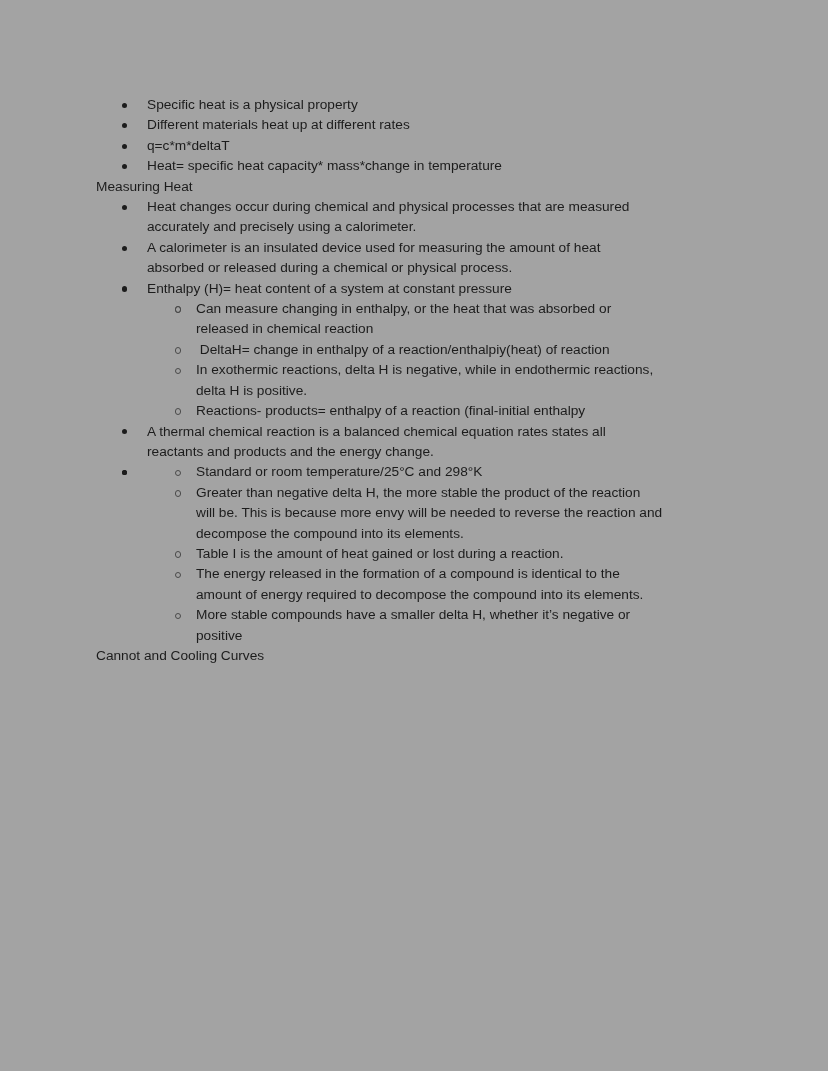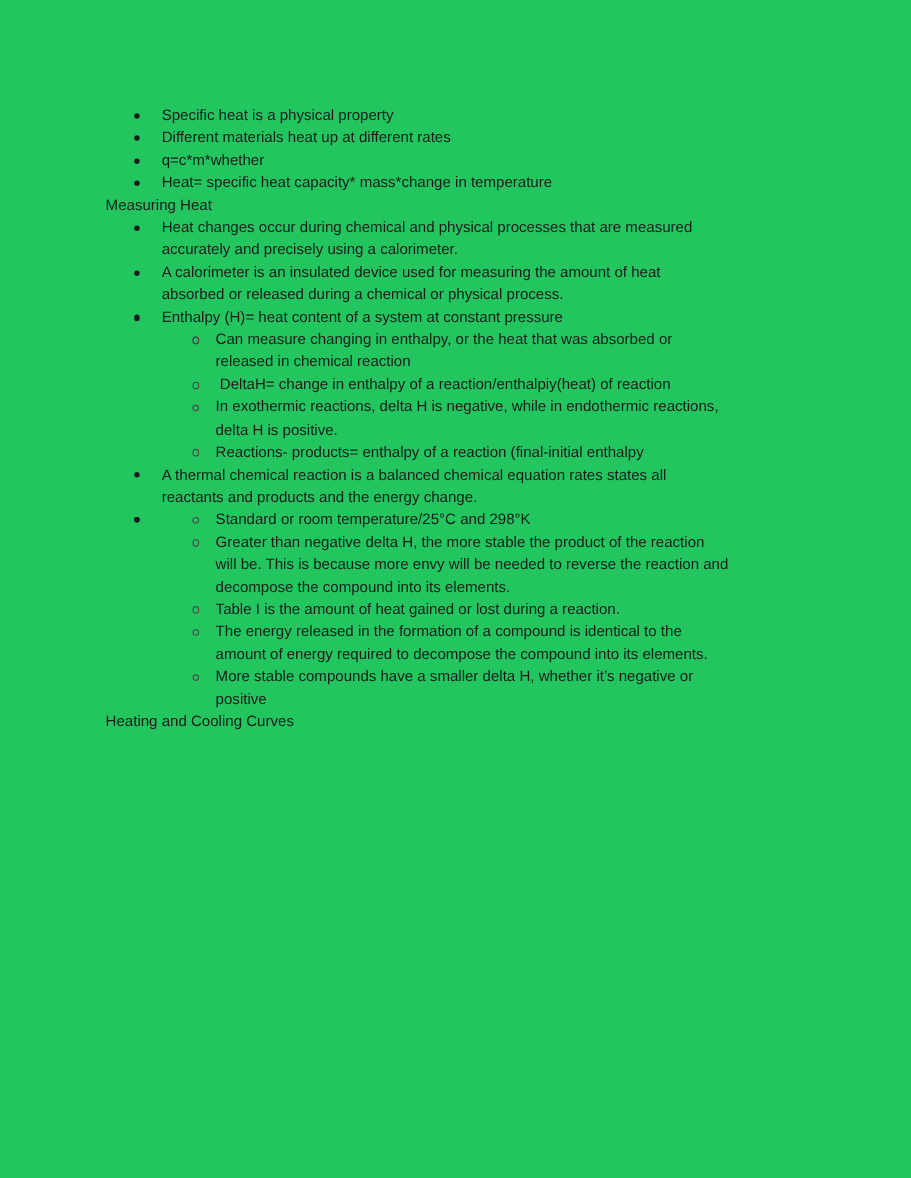--- a/index.html
+++ b/index.html
@@ -46,25 +46,25 @@
     height: 6.6px;
     border: 1.3px solid #4b4b4b;
     border-radius: 50%;
     box-sizing: border-box;
     background: transparent;
   }
 </style>
 </head>
 <body>
 
-<div class="page" style="background: #22c55e; color: rgb(28, 28, 28);">
+<div class="page" style="background: #a3a3a3; color: rgb(28, 28, 28);">
   <div class="content" id="content">
       <div class="block li1"><span class="b1"></span><span class="txt">Specific heat is a physical property</span></div>
       <div class="block li1"><span class="b1"></span><span class="txt">Different materials heat up at different rates</span></div>
-      <div class="block li1"><span class="b1"></span><span class="txt">q=c*m*whether</span></div>
+      <div class="block li1"><span class="b1"></span><span class="txt">q=c*m*deltaT</span></div>
       <div class="block li1"><span class="b1"></span><span class="txt">Heat= specific heat capacity* mass*change in temperature</span></div>
       <div class="block heading"><span class="txt">Measuring Heat</span></div>
       <div class="block li1"><span class="b1"></span><span class="txt">Heat changes occur during chemical and physical processes that are measured
 accurately and precisely using a calorimeter.</span></div>
       <div class="block li1"><span class="b1"></span><span class="txt">A calorimeter is an insulated device used for measuring the amount of heat
 absorbed or released during a chemical or physical process.</span></div>
       <div class="block li1"><span class="b1"></span><span class="txt">Enthalpy (H)= heat content of a system at constant pressure</span></div>
       <div class="block li2"><span class="b2"></span></div>
       <div class="block li2"><span class="b2"></span><span class="txt">Can measure changing in enthalpy, or the heat that was absorbed or
 released in chemical reaction</span></div>
@@ -78,15 +78,15 @@
       <div class="block li1"><span class="b1"></span></div>
       <div class="block li2"><span class="b2"></span><span class="txt">Standard or room temperature/25°C and 298°K</span></div>
       <div class="block li2"><span class="b2"></span><span class="txt">Greater than negative delta H, the more stable the product of the reaction
 will be. This is because more envy will be needed to reverse the reaction and
 decompose the compound into its elements.</span></div>
       <div class="block li2"><span class="b2"></span><span class="txt">Table I is the amount of heat gained or lost during a reaction.</span></div>
       <div class="block li2"><span class="b2"></span><span class="txt">The energy released in the formation of a compound is identical to the
 amount of energy required to decompose the compound into its elements.</span></div>
       <div class="block li2"><span class="b2"></span><span class="txt">More stable compounds have a smaller delta H, whether it’s negative or
 positive</span></div>
-      <div class="block heading"><span class="txt">Heating and Cooling Curves</span></div>
+      <div class="block heading"><span class="txt">Cannot and Cooling Curves</span></div>
     </div>
 </div>
 
 </body></html>

